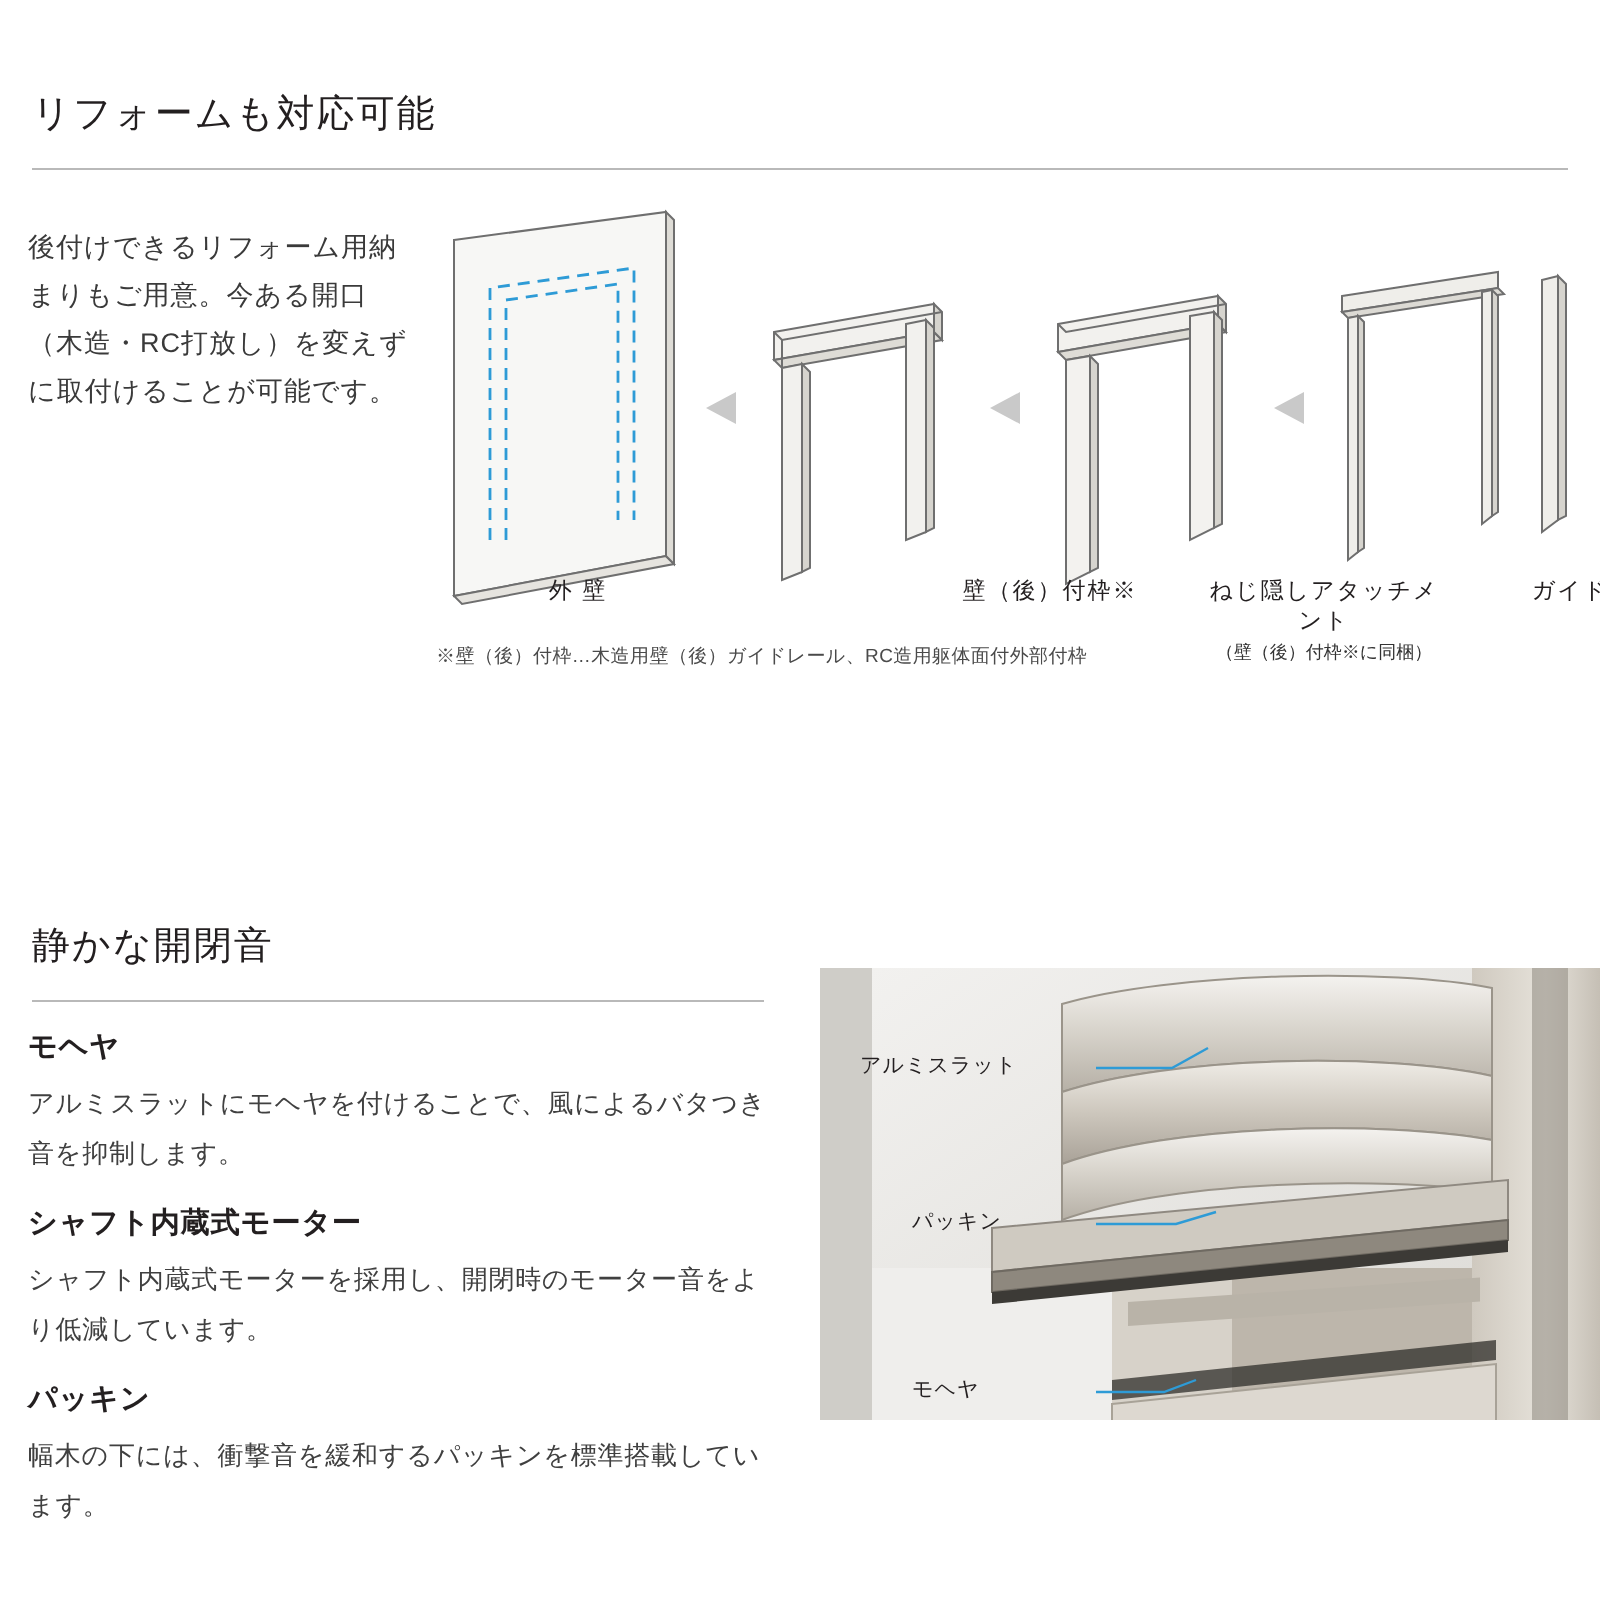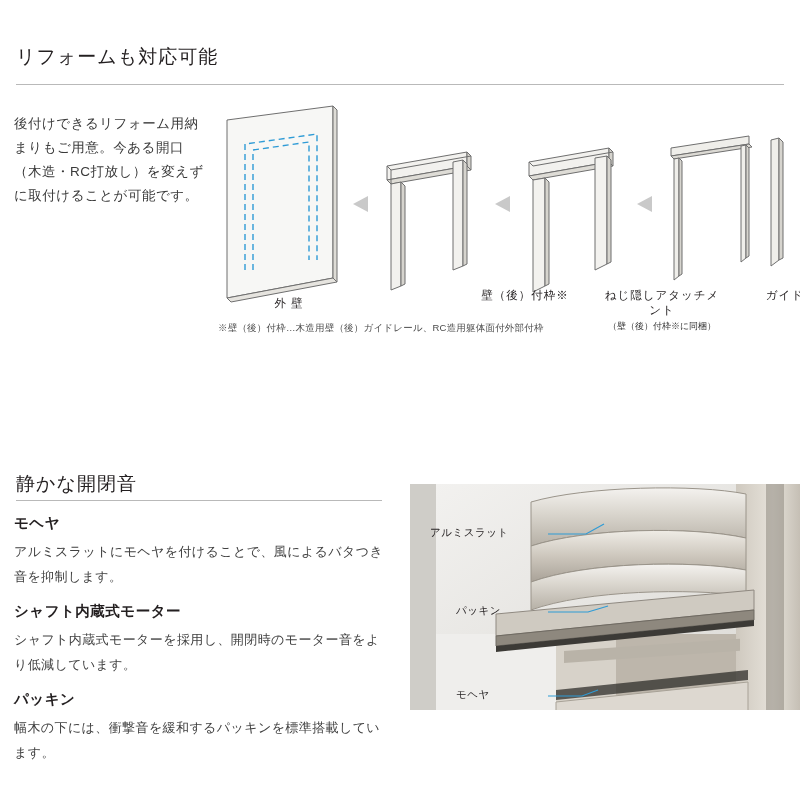--- a/index.html
+++ b/index.html
@@ -36,21 +36,21 @@
   }
 
   .lbl{
     position:absolute;text-align:center;font-size:11.5px;color:#231f20;letter-spacing:1px;
   }
   .lbl .sub{display:block;font-size:9px;letter-spacing:0;margin-top:2px;color:#333;}
 
   
   .sec2{position:absolute;left:0;top:412px;width:800px;height:388px;}
   .sec2-title{
-    position:absolute;left:16px;top:48px;font-size:19px;letter-spacing:1px;color:#231f20;margin-top:11px;
+    position:absolute;left:16px;top:48px;font-size:19px;letter-spacing:1px;color:#231f20;
   }
   .sec2-rule{position:absolute;left:16px;top:88px;width:366px;height:1px;background:#b9b9b9;}
 
   .blk{position:absolute;left:14px;width:372px;}
   .blk h3{
     margin:0 0 6px 0;font-size:14.5px;font-weight:bold;letter-spacing:0.5px;color:#231f20;
   }
   .blk p{
     margin:0;font-size:13px;line-height:25px;color:#404040;letter-spacing:0.4px;
   }
@@ -131,21 +131,21 @@
           </g>
 
           <g>
             <polygon points="566,40 574,38 574,160 566,166" fill="#efeeea" stroke="#6f6f6f"></polygon>
             <polygon points="574,38 578,42 578,158 574,160" fill="#d6d4ce" stroke="#6f6f6f"></polygon>
           </g>
         </g>
       </svg>
     </div>
 
-    <div class="lbl" style="left:244px;top:288px;width:90px;margin-top:8px;">外 壁</div>
+    <div class="lbl" style="left:244px;top:288px;width:90px;">外 壁</div>
 
 
     <div class="lbl" style="left:470px;top:288px;width:110px;">壁（後）付枠※</div>
 
     <div class="lbl" style="left:602px;top:288px;width:120px;">
       <span>ねじ隠しアタッチメント</span>
       <span class="sub">（壁（後）付枠※に同梱）</span>
     </div>
 
     <div class="lbl" style="left:716px;top:288px;width:80px;margin-left:48px;">ガイドレール</div>

